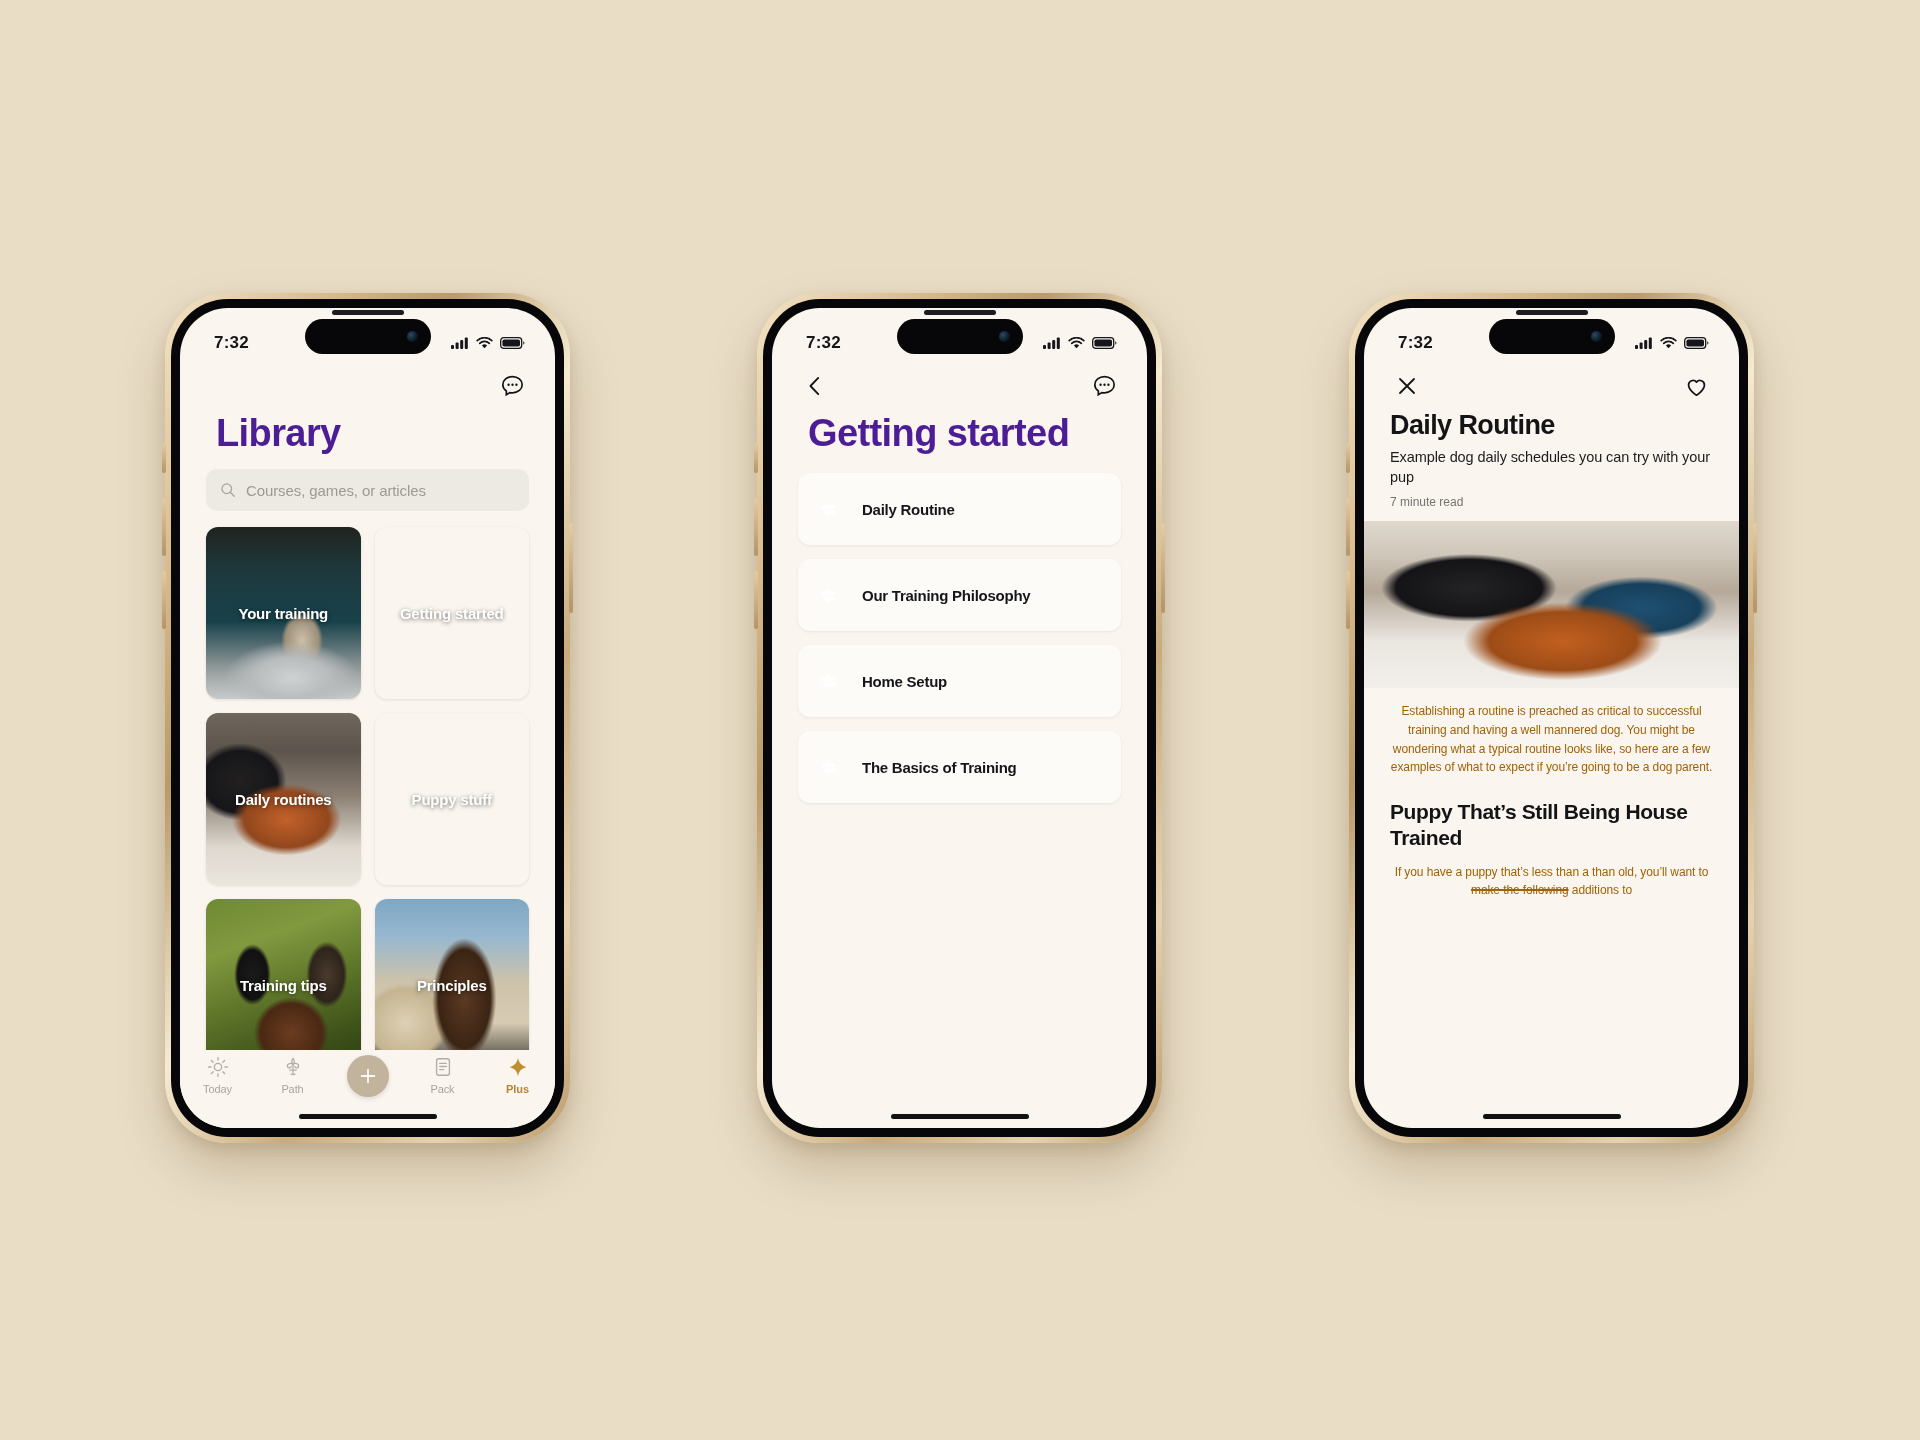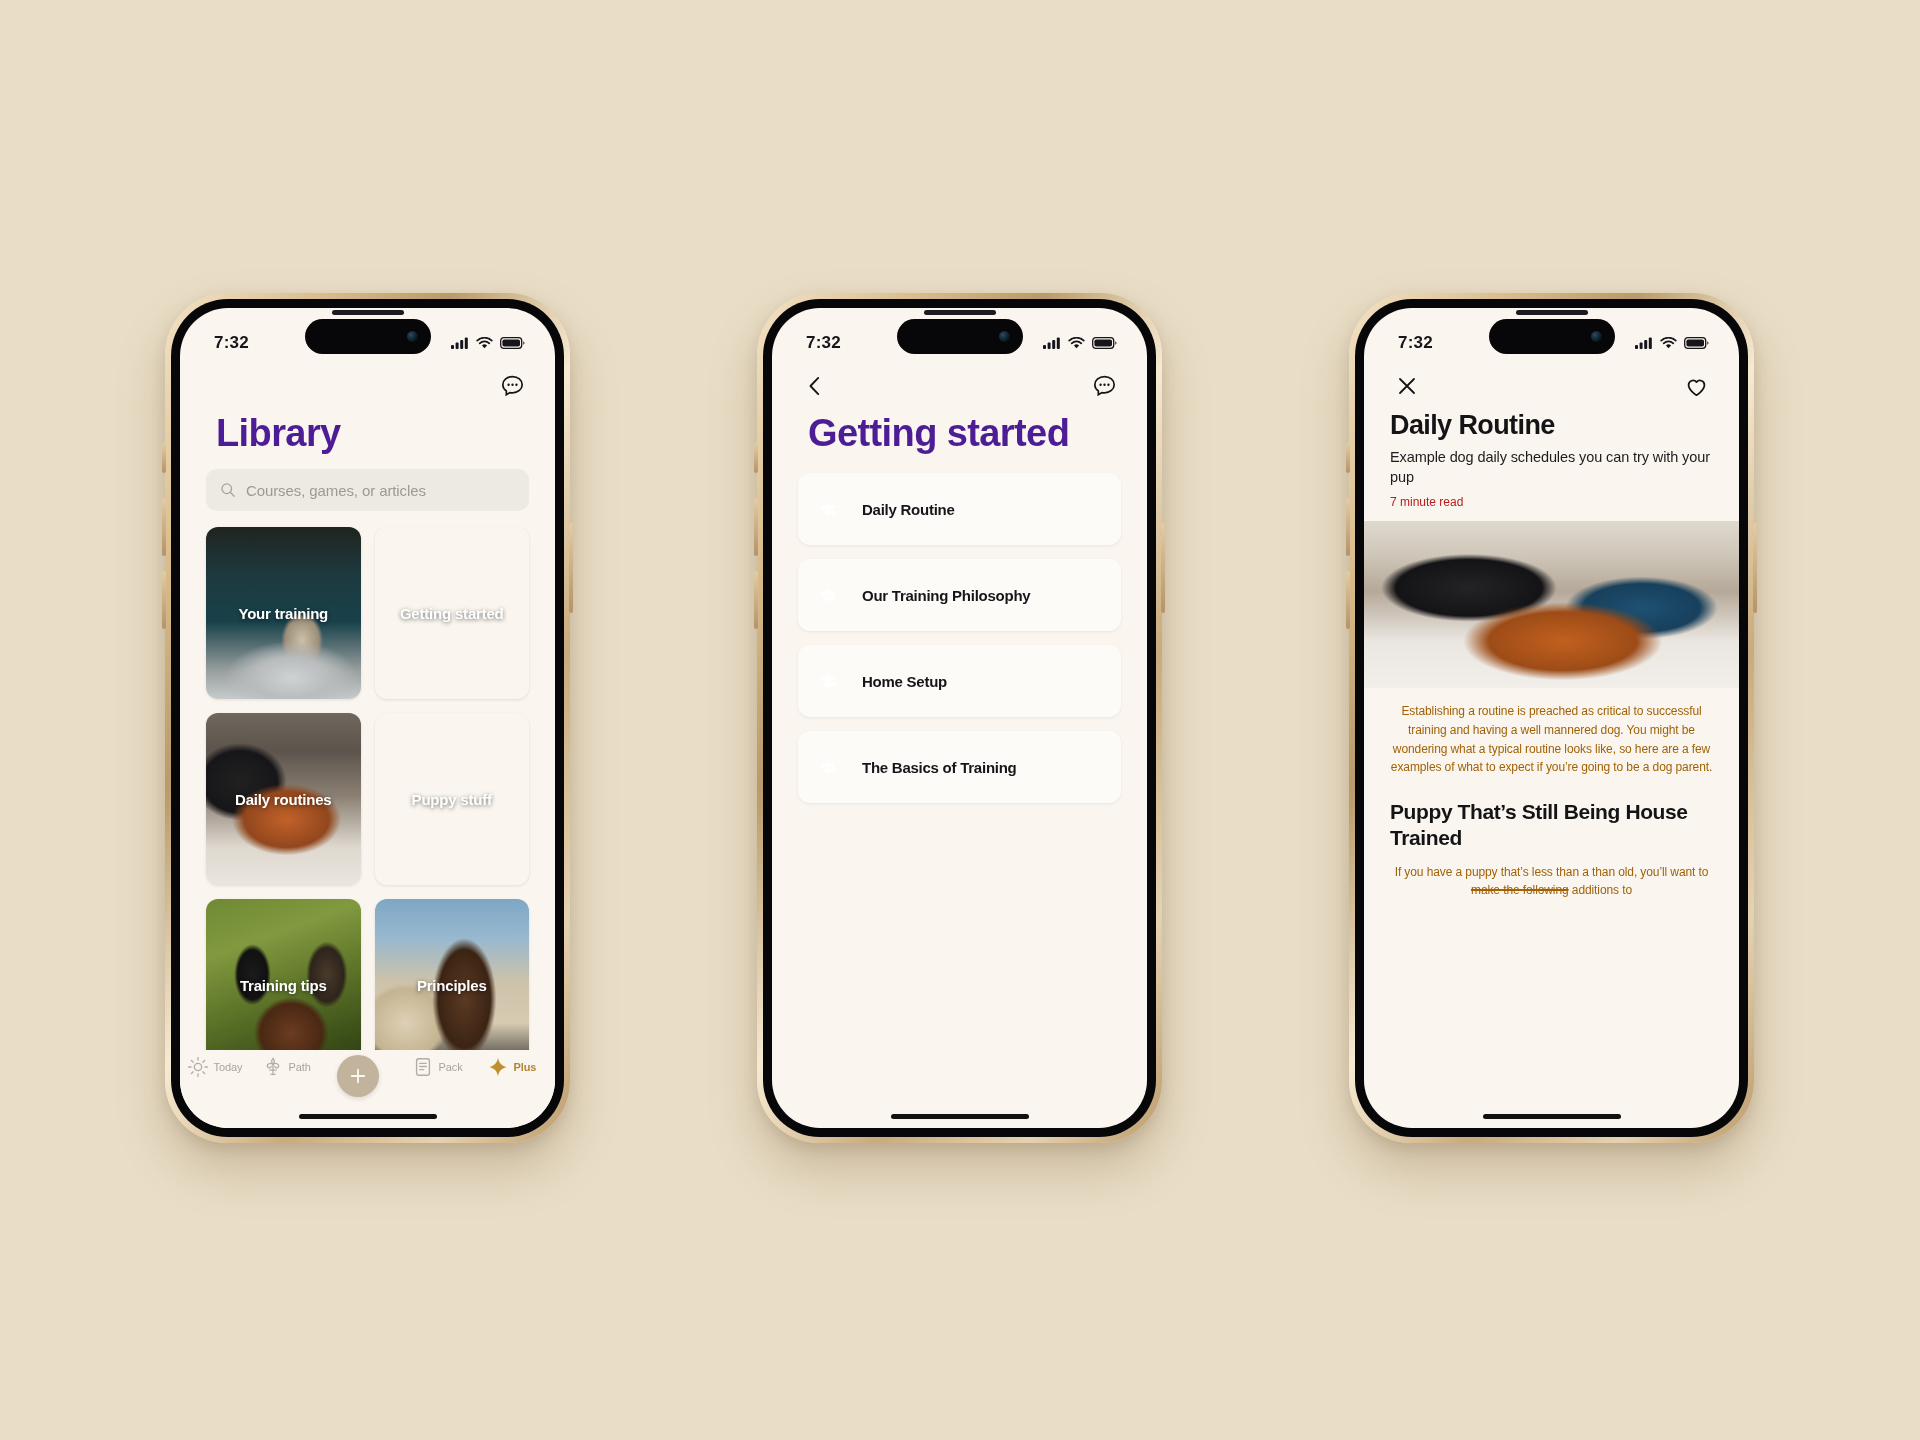--- a/index.html
+++ b/index.html
@@ -140,21 +140,21 @@
      radial-gradient(ellipse 30% 26% at 28% 40%, #232326 0%, #141417 65%, transparent 78%),
      linear-gradient(180deg,#dfd8cd 0%, #cfc7ba 20%, #b5a899 42%, #eae6e0 72%, #f2eeea 100%);}
 
   
   .tabbar {
     position: absolute; left: 0; right: 0; bottom: 0; height: 78px;
     background: #faf6ef;
     display: flex; align-items: flex-start; justify-content: space-around;
     padding-top: 6px;
   }
-  .tab { display:flex; flex-direction:row; align-items:center; gap:5px; width:62px; cursor:pointer;}
+  .tab { display:flex; flex-direction:column; align-items:center; gap:5px; width:62px; cursor:pointer;}
   .tab-label { font-size: 11px; color: #a9a59d; letter-spacing: -0.1px; }
   .tab.active .tab-label { color: #b58336; font-weight: 700; }
   .fab {
     width: 42px; height: 42px; border-radius: 50%;
     background: #c2b49c; display:flex; align-items:center; justify-content:center;
     margin-top: -1px; box-shadow: 0 2px 5px rgba(0,0,0,.12);
   }
 
   
   .list { padding: 18px 26px 0 26px; display:flex; flex-direction:column; gap: 14px; }
@@ -168,21 +168,21 @@
     background: linear-gradient(180deg,#4d8cb0 0%, #4587ad 34%, #1d5madd 35%, #15567d 36%, #0e4363 100%);
     display:flex; align-items:center; justify-content:center; flex: 0 0 auto;
   }
   .row-label { font-size: 15px; font-weight: 700; color: #16161a; letter-spacing: -0.25px; }
 
   
   .art-title { font-size: 27px; font-weight: 800; color: #141417;
                letter-spacing: -0.6px; padding: 4px 26px 0 26px; }
   .art-sub   { font-size: 14.5px; color: #1c1c1f; line-height: 1.38;
                padding: 6px 28px 0 26px; letter-spacing: -0.1px;}
-  .art-meta  { font-size: 12px; color: #b91c1c; padding: 8px 26px 0 26px; }
+  .art-meta  { font-size: 12px; color: #737373; padding: 8px 26px 0 26px; }
   .hero { margin-top: 12px; width: 100%; height: 167px; }
   .body { padding: 14px 26px 0 26px; }
   .body p { font-size: 12px; line-height: 1.57; color: #a16207; letter-spacing: -0.1px; text-align: center; }
   .body h2 { font-size: 21px; font-weight: 800; color: #141417;
              letter-spacing: -0.4px; line-height: 1.22; margin-top: 22px; }
   .body p.after { margin-top: 12px; }
   .strike { text-decoration: line-through; text-decoration-thickness: 2px; }
 </style>
 </head>
 <body>

